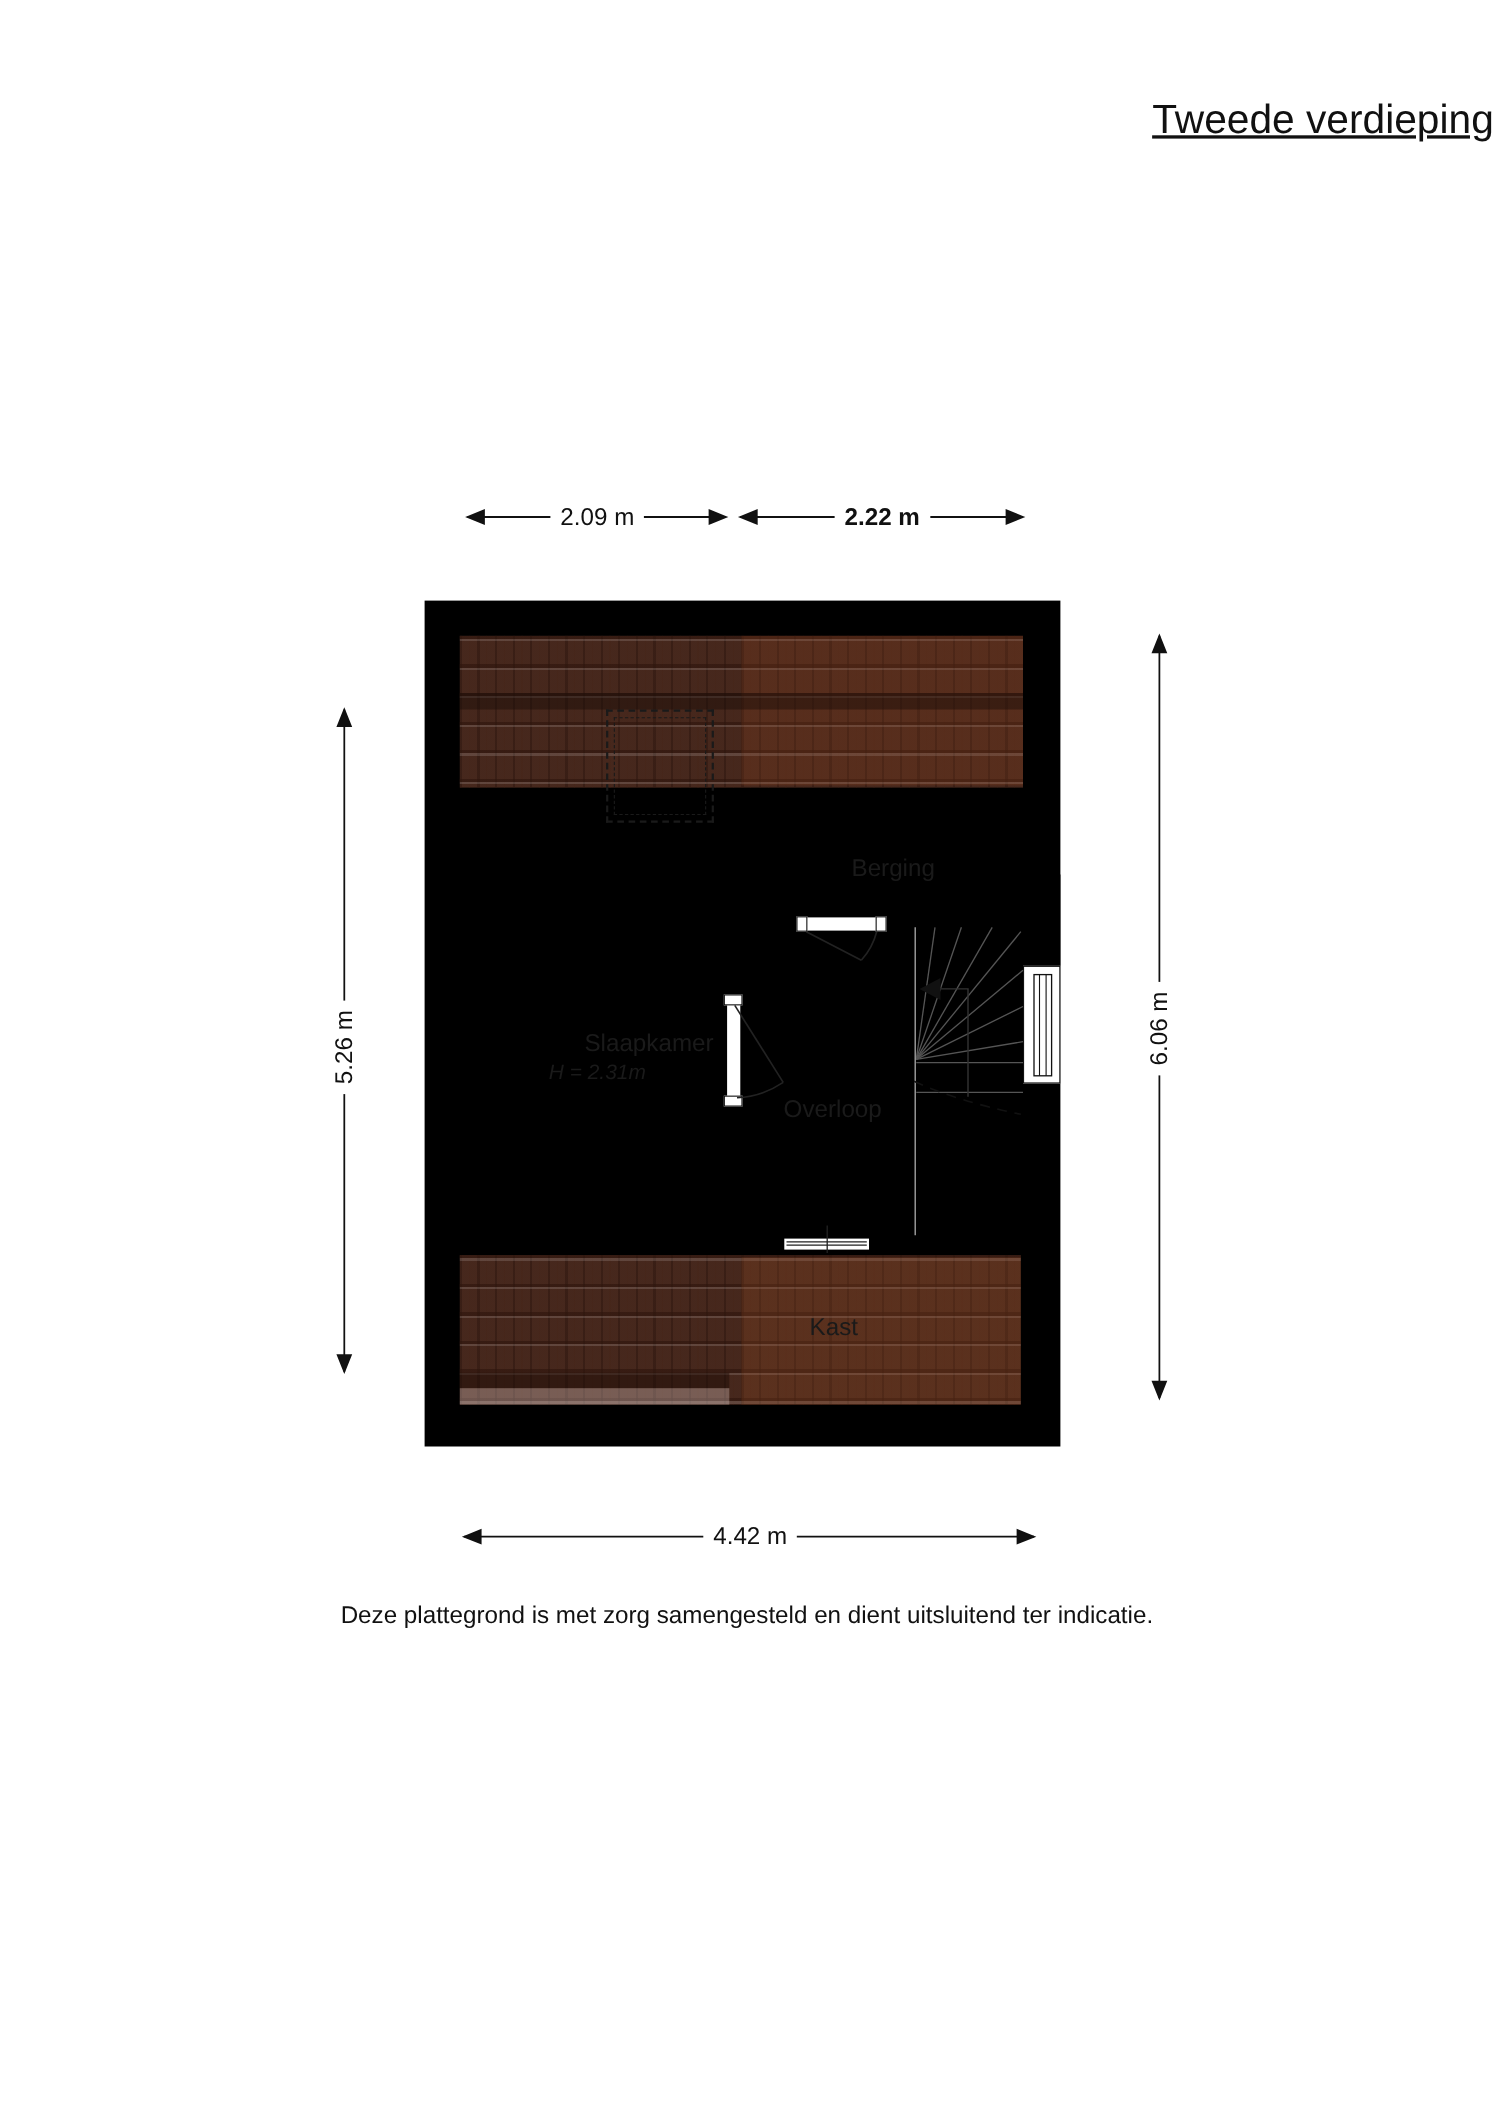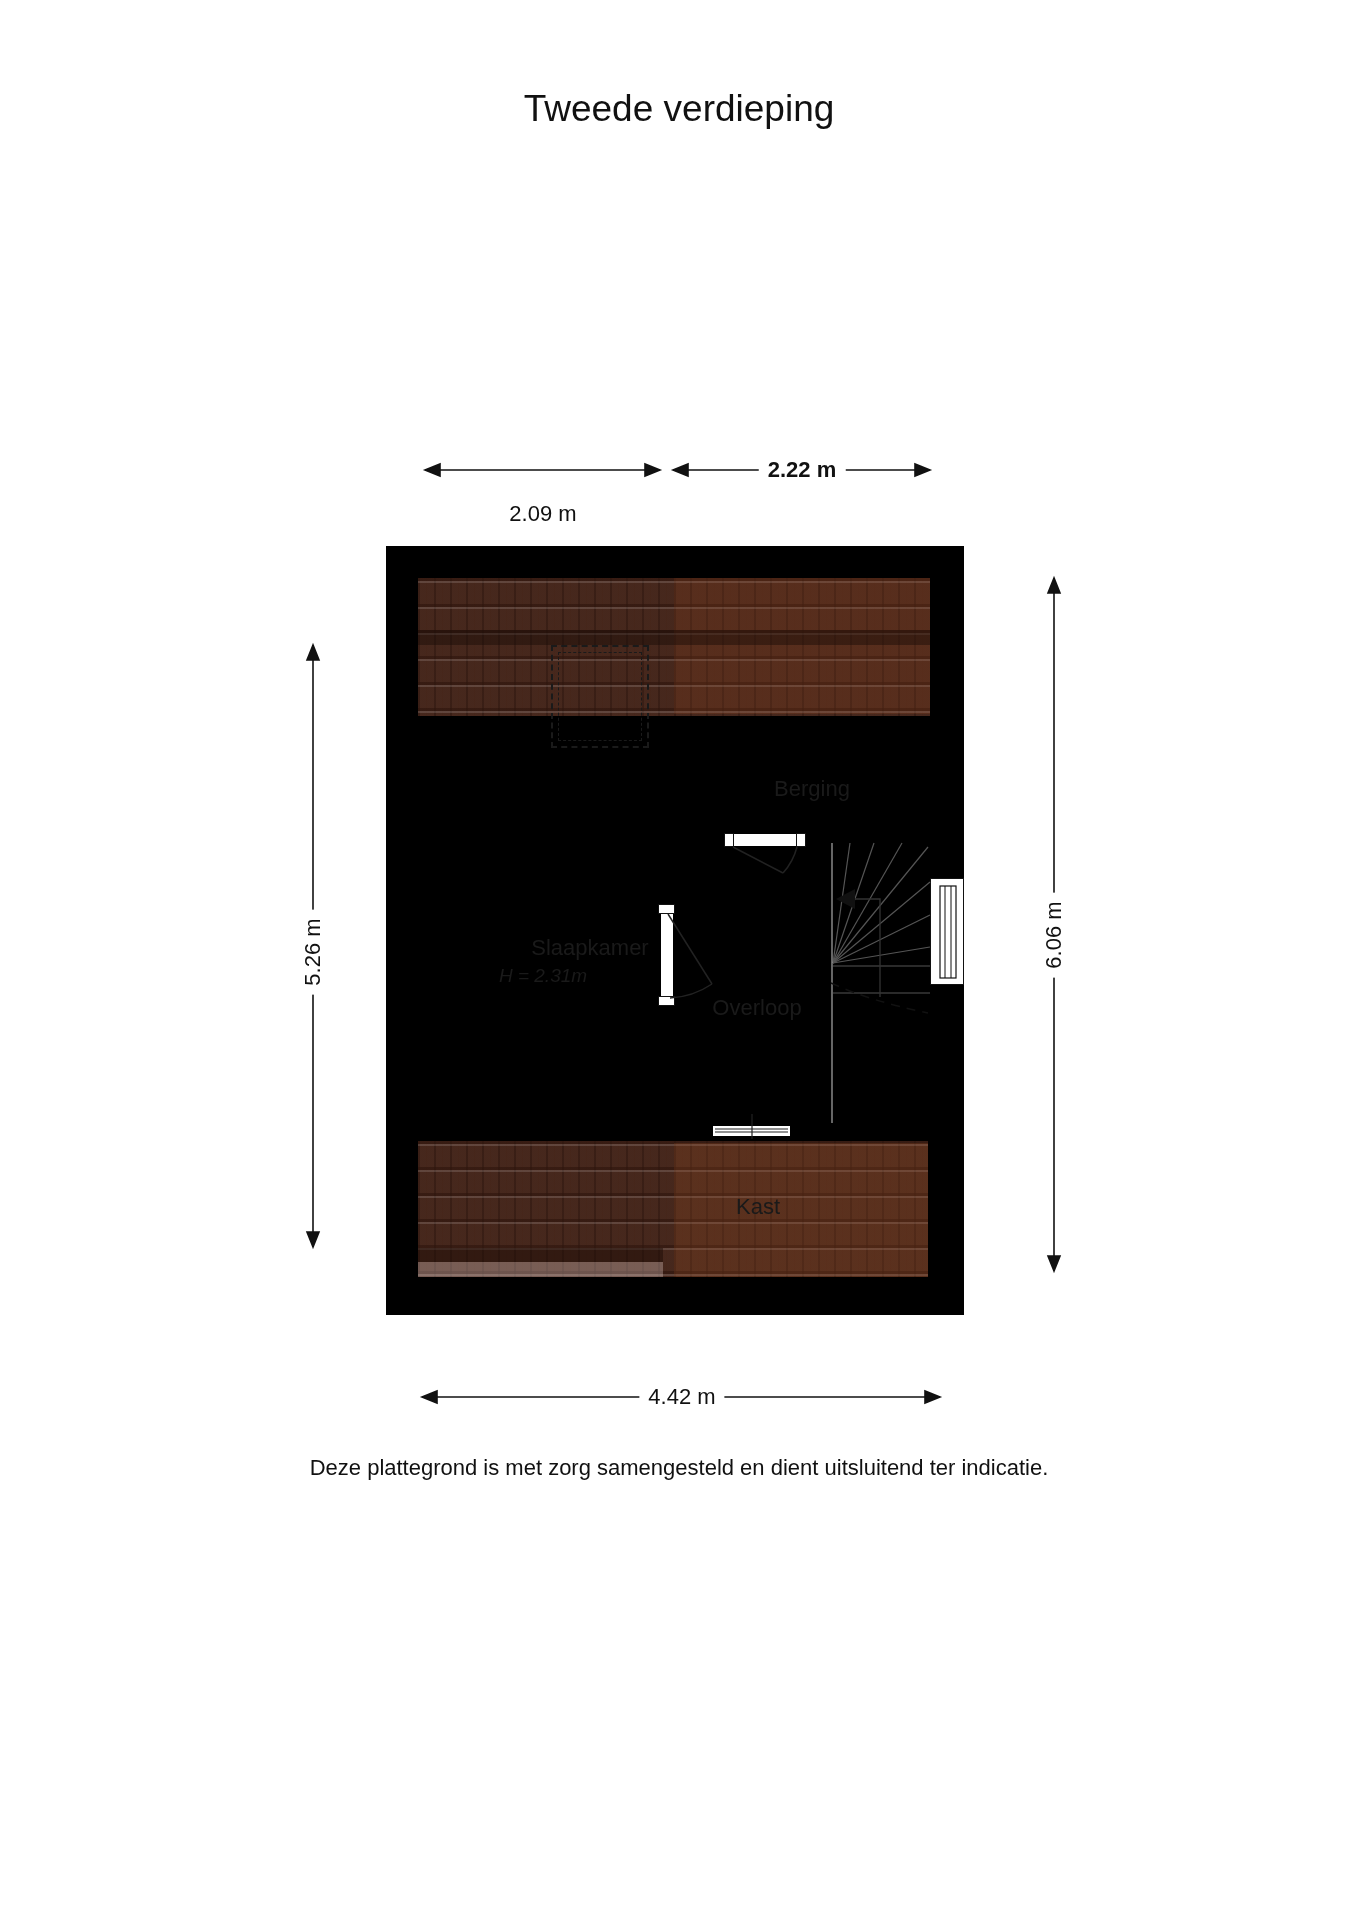--- a/index.html
+++ b/index.html
@@ -24,21 +24,21 @@
   
   .dashrect{position:absolute;border:2px dashed #1a1a1a;box-sizing:border-box;z-index:6;background:transparent;}
   .dashrect.inner{border-width:1.5px;}
   svg.lines{position:absolute;left:0;top:0;z-index:7;pointer-events:none;}
   .lbl{position:absolute;transform:translate(-50%,-50%);white-space:nowrap;z-index:8;
        font-size:22px;color:#1a1a1a;}
   .lbl.small{font-size:19px;font-style:italic;}
   .dimlbl{position:absolute;transform:translate(-50%,-50%);white-space:nowrap;z-index:8;
           font-size:22px;color:#111;background:#fff;padding:0 9px;}
   .dimlbl.vert{transform:translate(-50%,-50%) rotate(-90deg);padding:0 9px;}
-  #title{position:absolute;left:0;top:88px;width:100%;text-align:center;font-size:37px;z-index:8;}
+  #title{position:absolute;left:0;top:88px;width:100%;text-align:right;font-size:37px;z-index:8;text-decoration:underline;}
   #disclaimer{position:absolute;left:0;top:1447px;width:100%;text-align:center;
               font-size:22px;line-height:42px;z-index:8;}
 </style>
 </head>
 <body>
 
 <div id="page">
 
   <div id="title">Tweede verdieping</div>
 
@@ -145,21 +145,21 @@
         <polygon points="1054,1271 1048,1256 1060,1256"></polygon>
     </g>
   </svg>
 
   <div class="lbl" style="left:542px;top:948px;margin-left:48px;">Slaapkamer</div>
   <div class="lbl small" style="left:543px;top:976px;">H = 2.31m</div>
   <div class="lbl" style="left:812px;top:789px;">Berging</div>
   <div class="lbl" style="left:757px;top:1008px;">Overloop</div>
   <div class="lbl" style="left:758px;top:1207px;">Kast</div>
 
-  <div class="dimlbl" style="left:543px;top:470px;margin-top:44px;">2.09 m</div>
+  <div class="dimlbl" style="left:543px;top:470px;">2.09 m</div>
   <div class="dimlbl" style="left:802px;top:470px;font-weight:bold;">2.22 m</div>
   <div class="dimlbl vert" style="left:313px;top:952px;">5.26 m</div>
   <div class="dimlbl vert" style="left:1054px;top:935px;">6.06 m</div>
   <div class="dimlbl" style="left:682px;top:1397px;">4.42 m</div>
 
   <div id="disclaimer">
     <div>Deze plattegrond is met zorg samengesteld en dient uitsluitend ter indicatie.</div>
   </div>
 
 </div>

